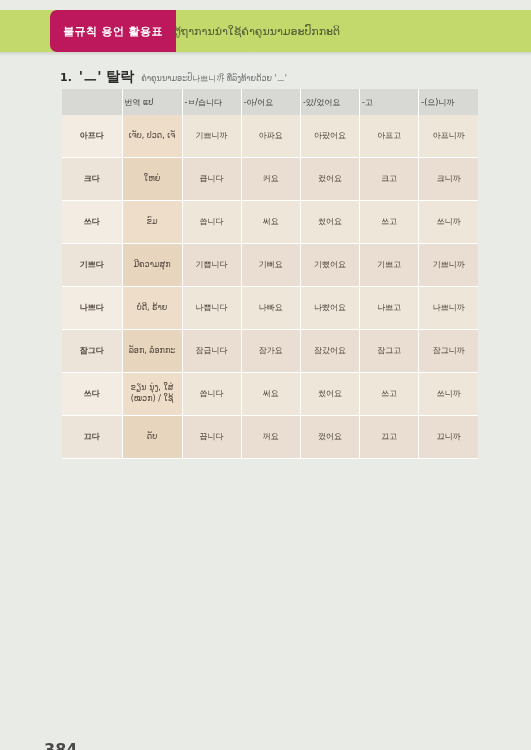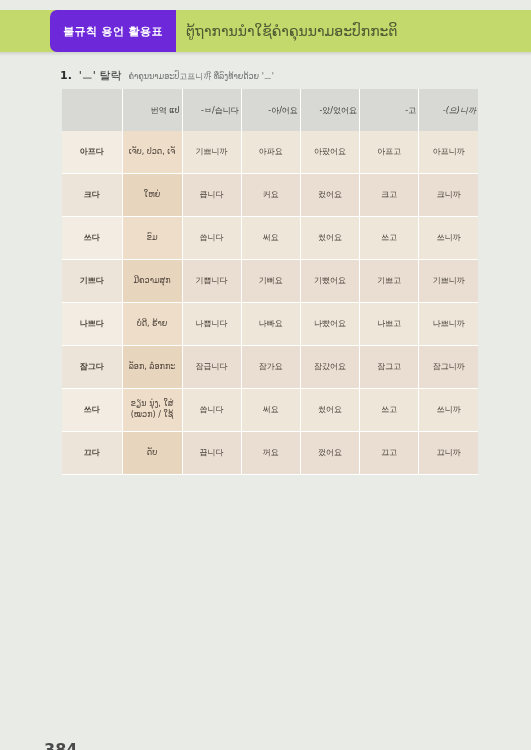--- a/index.html
+++ b/index.html
@@ -23,43 +23,43 @@
     width: 531px;
     height: 42px;
     background: #c3d96b;
   }
   #header-tag {
     position: absolute;
     left: 50px;
     top: 10px;
     width: 126px;
     height: 42px;
-    background: #6d28d9;
+    background: #be185d;
     border-top-left-radius: 7px;
     border-bottom-left-radius: 7px;
     display: flex;
     align-items: center;
     justify-content: center;
   }
   #header-tag-label {
     color: #ffffff;
     font-size: 11px;
     font-weight: bold;
     letter-spacing: 0.4px;
     white-space: nowrap;
   }
   #header-subtitle {
     position: absolute;
-    left: 186px;
+    left: 174px;
     top: 10px;
     height: 42px;
     display: flex;
     align-items: center;
     color: #4d5a33;
-    font-size: 14px;
+    font-size: 11px;
     white-space: nowrap;
   }
   #header-shadow {
     position: absolute;
     left: 0;
     top: 52px;
     width: 531px;
     height: 4px;
     background: linear-gradient(to bottom, rgba(120,130,110,0.22), rgba(120,130,110,0));
   }
@@ -73,22 +73,22 @@
     align-items: baseline;
     gap: 7px;
     white-space: nowrap;
   }
   #section-number {
     font-size: 11px;
     font-weight: bold;
     color: #2b2b2b;
   }
   #section-title {
-    font-size: 11px;
-    font-weight: normal;
+    font-size: 14px;
+    font-weight: bold;
     color: #2b2b2b;
   }
   #section-desc {
     font-size: 8px;
     color: #6d6d6d;
   }
 
   
   #conjugation-table {
     position: absolute;
@@ -101,27 +101,27 @@
   #conjugation-table col.c-word  { width: 60px; }
   #conjugation-table col.c-trans { width: 60px; }
   #conjugation-table col.c-form  { width: 59.2px; }
 
   #conjugation-table th {
     background: #d8d8d4;
     color: #3a3a3a;
     font-size: 8px;
     font-weight: normal;
     height: 18px;
-    padding: 12px 2px;
+    padding: 4px 2px;
     border-right: 1px solid #ffffff;
-    text-align: right;
+    text-align: left;
     vertical-align: middle;
   }
   #conjugation-table th:first-child { background: #d8d8d4; }
-  #conjugation-table th:last-child { border-right: none; font-style: italic; }
+  #conjugation-table th:last-child { border-right: none; }
 
   #conjugation-table td {
     font-size: 8px;
     color: #4a4038;
     height: 38px;
     padding: 2px 3px;
     text-align: center;
     vertical-align: middle;
     border-right: 1px solid #ffffff;
     border-bottom: 1px solid #ffffff;
@@ -169,21 +169,21 @@
   <span id="header-tag-label">불규칙 용언 활용표</span>
 </div>
 
 <div id="header-subtitle">ຕູ້ຖາການນຳໃຊ້ຄຳຄຸນນາມອະປົກກະຕິ</div>
 
 <div id="header-shadow"></div>
 
 <div id="section-title-row">
   <span id="section-number">1.</span>
   <span id="section-title">'ㅡ' 탈락</span>
-  <span id="section-desc">ຄຳຄຸນນາມອະປົ고프니까ິ ທີ່ລົງທ້າຍດ້ວຍ 'ㅡ'</span>
+  <span id="section-desc">ຄຳຄຸນນາມອະປົ나쁘니까ິ ທີ່ລົງທ້າຍດ້ວຍ 'ㅡ'</span>
 </div>
 
 <table id="conjugation-table">
   <colgroup>
     <col class="c-word">
     <col class="c-trans">
     <col class="c-form">
     <col class="c-form">
     <col class="c-form">
     <col class="c-form">

